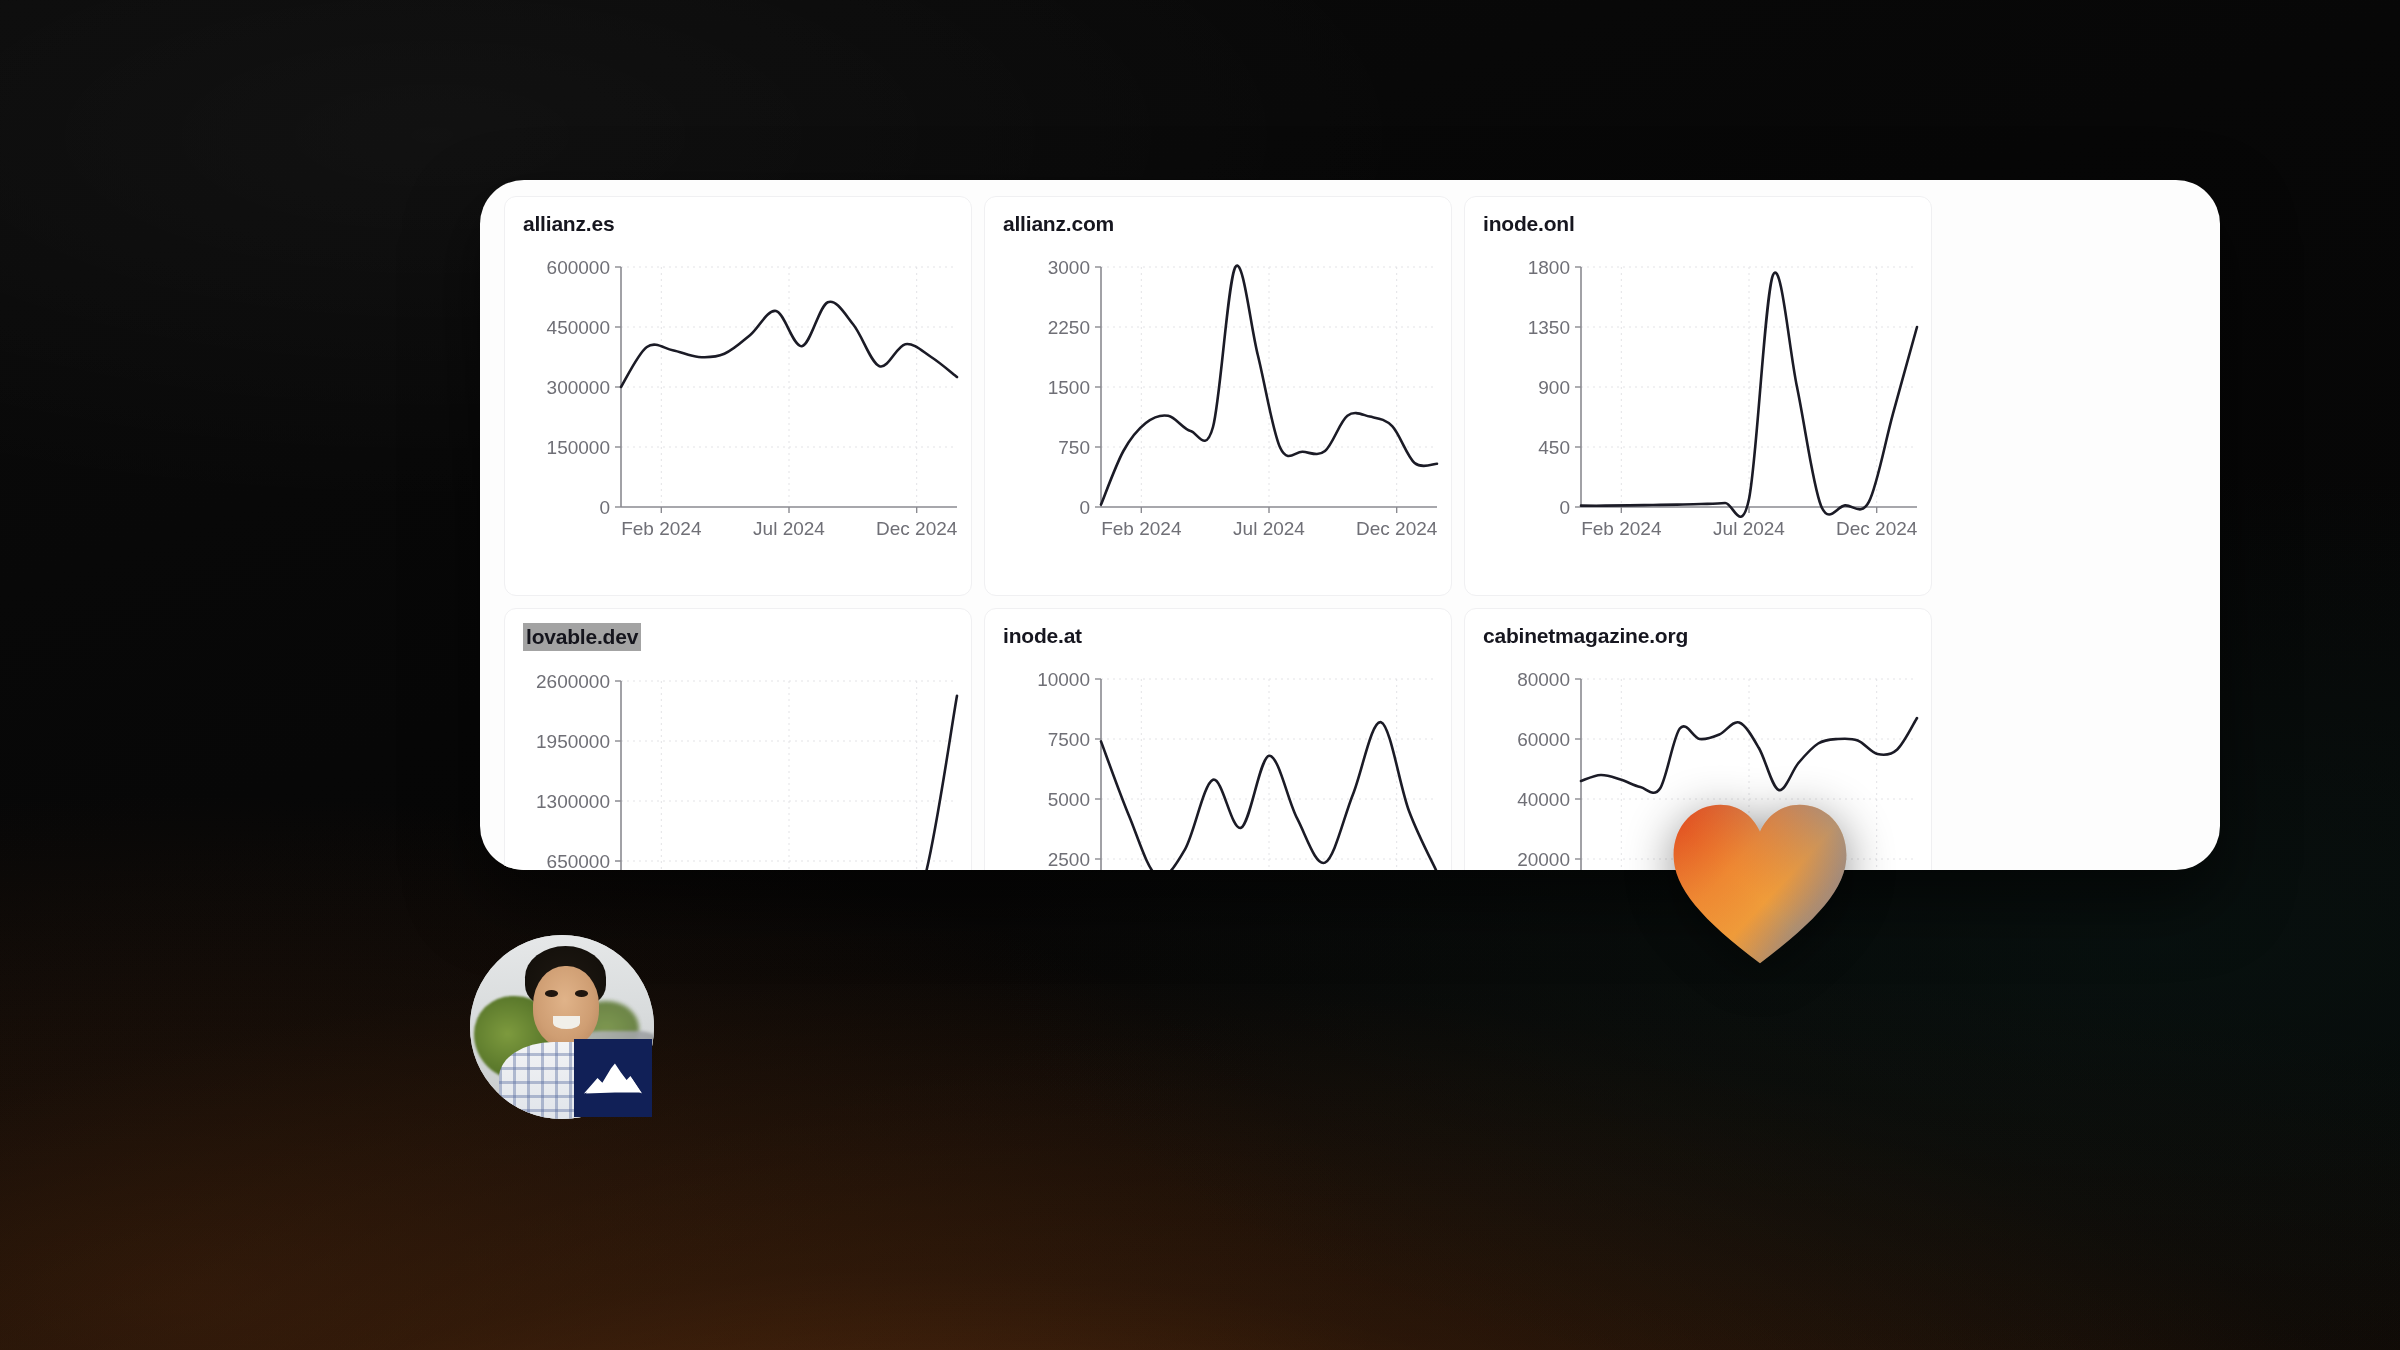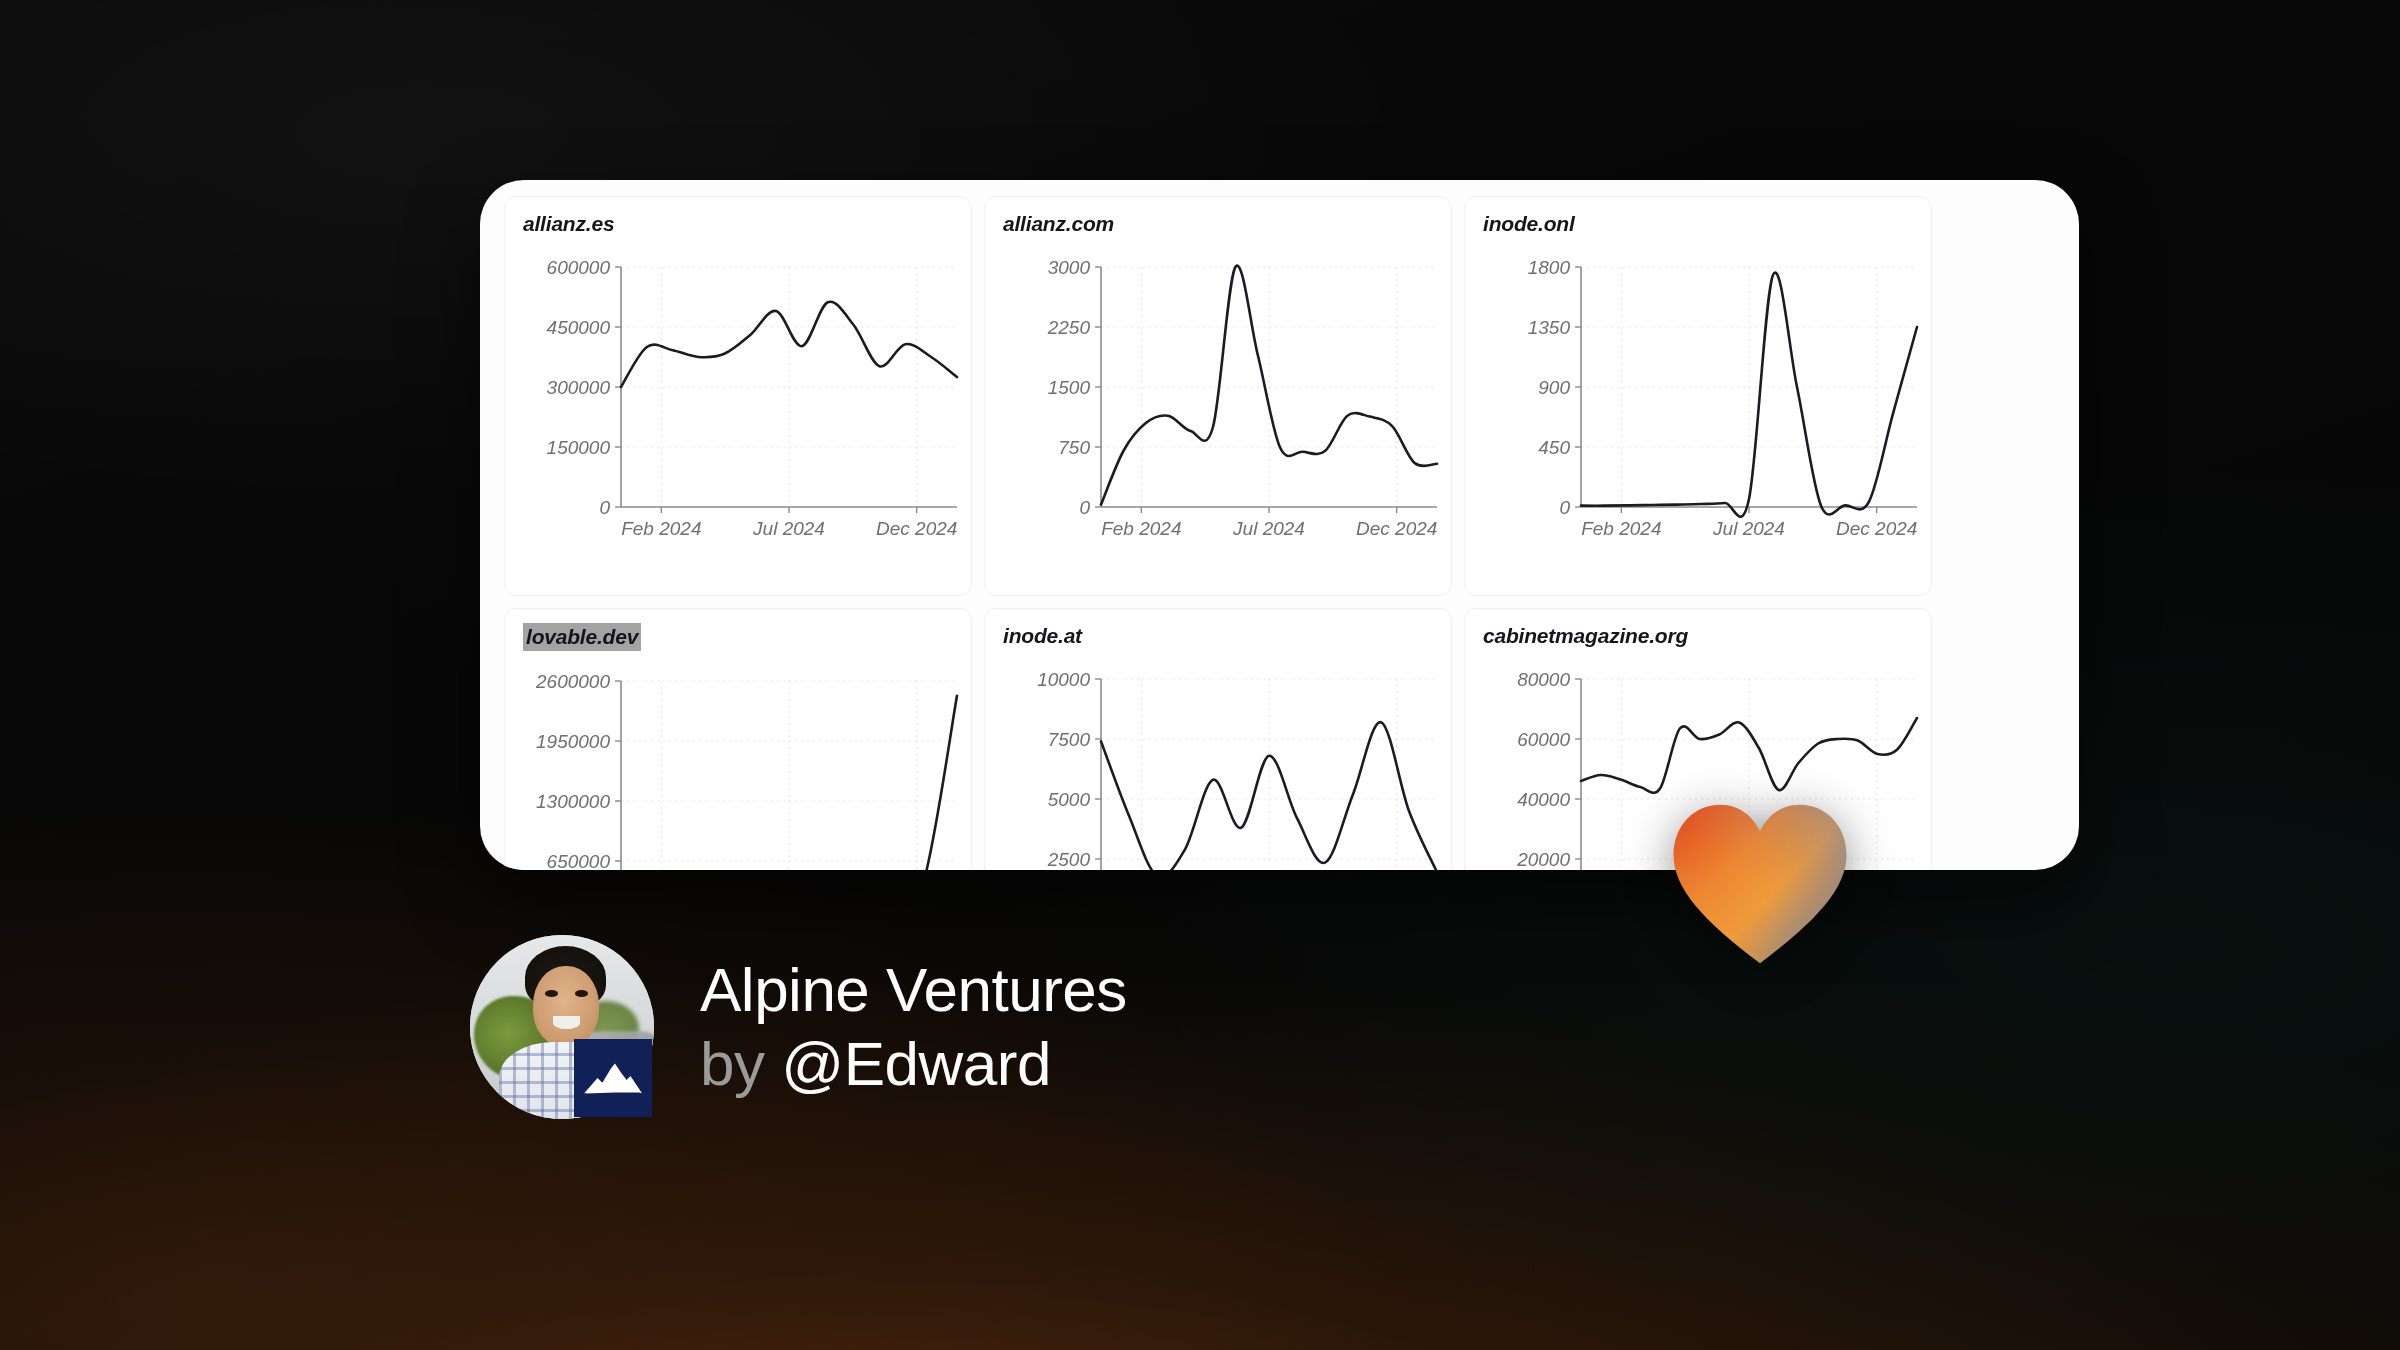--- a/index.html
+++ b/index.html
@@ -22,26 +22,25 @@
     background:
       radial-gradient(60% 40% at 18% 10%, rgba(255,255,255,0.035) 0%, rgba(0,0,0,0) 70%),
       radial-gradient(70% 50% at 90% 70%, rgba(10,25,22,0.55) 0%, rgba(0,0,0,0) 70%);
     pointer-events:none;
   }
 
   
   .panel{
     position:absolute;
     left:480px; top:180px;
-    width:1599px; height:690px;
+    width:1740px; height:690px;
     background:#fdfdfd;
     border-radius:44px;
     overflow:hidden;
     box-shadow:0 30px 70px rgba(0,0,0,0.55);
-    font-style:italic;
   }
   .grid{
     position:absolute;
     left:18px; top:10px;
     width:1440px;
     display:grid;
     grid-template-columns:repeat(3, 480px);
     grid-auto-rows:412px;
     gap:0px;
   }
@@ -362,20 +361,13 @@
       <div class="av-smile"></div>
       <div class="av-shirt"></div>
     </div>
     <div class="badge">
       <svg viewBox="0 0 64 40" width="62" height="40">
         <path d="M2 36 L16 20 L21 25 L30 10 L34 5 L40 14 L46 22 L50 18 L62 36 L56 33 L50 25 L46 29 L40 21 L34 12 L28 22 L22 31 L17 26 L9 34 Z" fill="#ffffff"></path>
         <path d="M4 36 L17 22 L22 27 L31 13 L34 8 L41 17 L47 24 L51 20 L61 35 L34 35 Z" fill="#ffffff"></path>
       </svg>
     </div>
   </div>
-  <div class="titles">
-    <div class="title-line1">Alpine Ventures</div>
-    <div class="title-line2">
-      <span class="by">by</span>
-      <span class="handle">@Edward</span>
-    </div>
-  </div>
 </div>
 
 </body></html>

